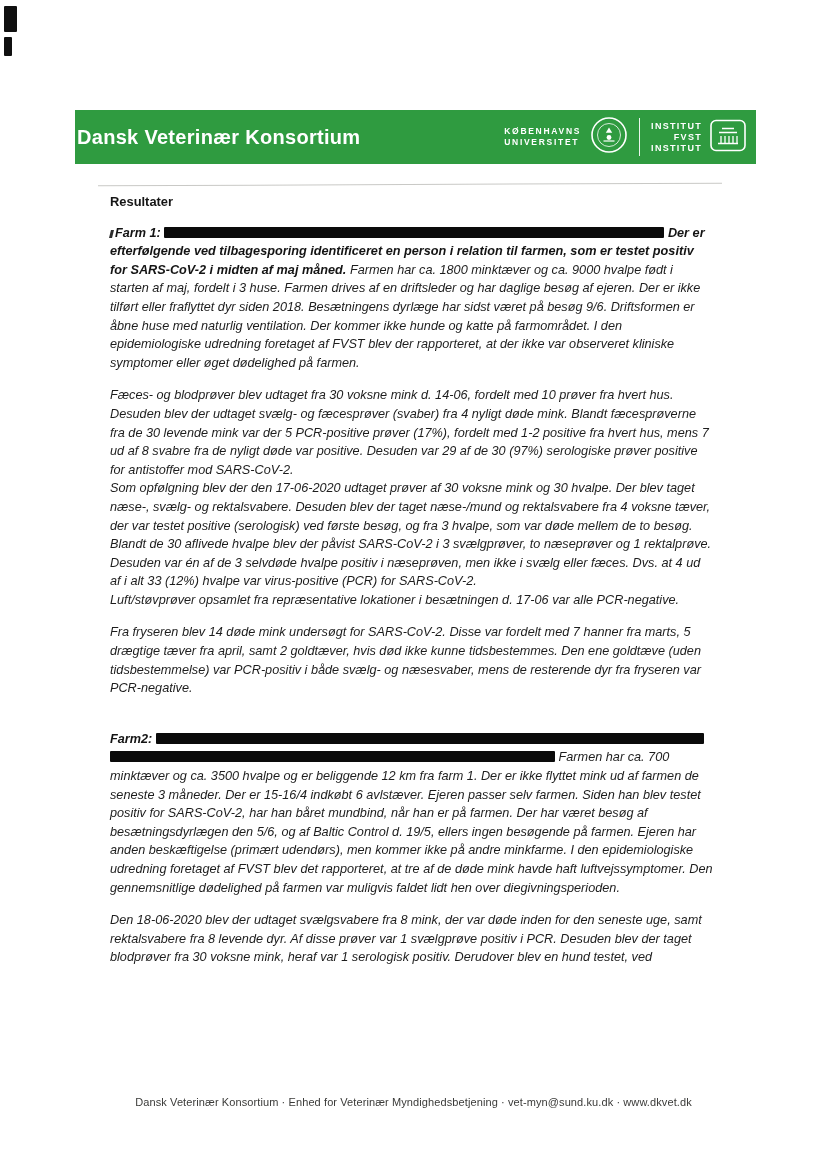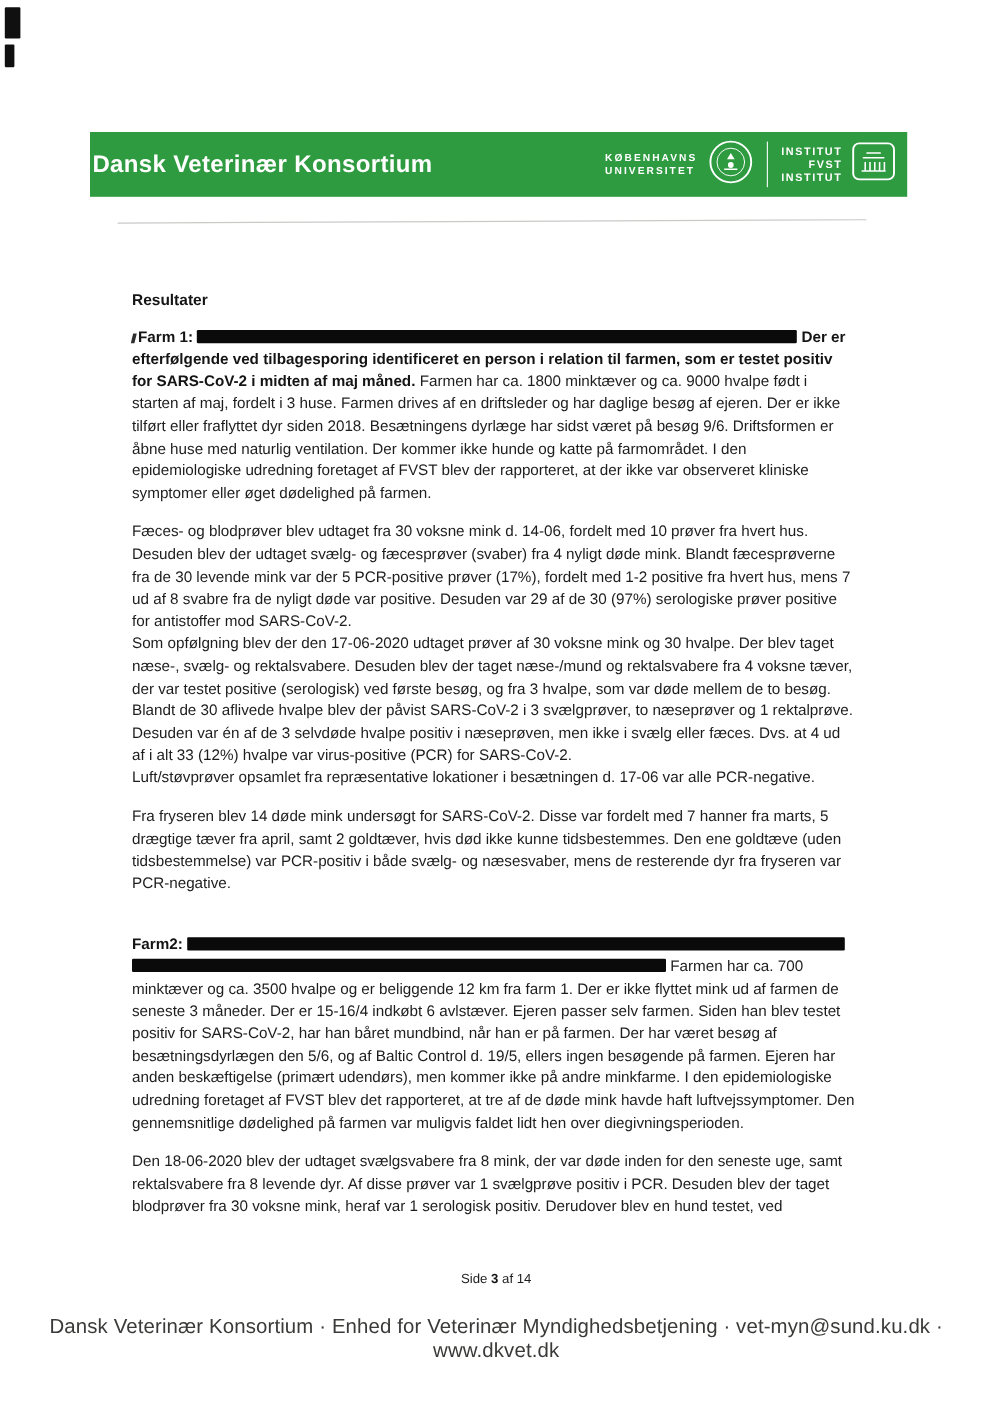--- a/index.html
+++ b/index.html
@@ -20,40 +20,40 @@
   .banner-title { color:#ffffff; font-size:20px; font-weight:bold; letter-spacing:0.3px; }
   .banner-right { display:flex; align-items:center; gap:11px; }
   .ku-block { display:flex; align-items:center; gap:9px; }
   .ku-text { color:#ffffff; font-size:8.5px; font-weight:bold; letter-spacing:1.7px; line-height:11px; }
   .divider { width:1px; height:38px; background:rgba(255,255,255,0.9); }
   .ssi-block { display:flex; align-items:center; gap:8px; }
   .ssi-text { color:#ffffff; font-size:9px; font-weight:bold; letter-spacing:1.3px; line-height:11px; text-align:right; }
 
   
   .content { position:absolute; left:110px; top:193px; width:604px; color:#1d1d1d;
-             font-size:12.7px; line-height:18.6px;margin-top:48px; }
+             font-size:12.7px; line-height:18.6px; }
   .heading { font-size:12.9px; font-weight:bold; margin-bottom:12px; color:#151515; }
-  .para { margin-bottom:14px; }
+  .para { margin-bottom:14px;font-style:italic; }
   .prewrap { white-space:pre-wrap; }
   .farm2-para { margin-top:32px; }
   strong { font-weight:bold; color:#141414; }
 
   .redact { display:inline-block; height:11px; background:#0a0a0a; vertical-align:-1px; border-radius:1px; }
   .redact-1 { width:500px; }
   .redact-2 { width:548px; }
   .redact-3 { width:445px; }
 
   .artifact-tick { display:inline-block; width:3px; height:8px; background:#2e2e2e; margin-right:2px;
                    transform:skewX(-14deg); vertical-align:-1px; }
 
   
   .page-number { position:absolute; top:1060px; left:0; width:100%; text-align:center;
                  font-size:11px; color:#1d1d1d; }
   .contact-line { position:absolute; top:1096px; left:0; width:100%; text-align:center;
-                  font-size:17px; color:#3a3a38; letter-spacing:0.1px; }
+                  font-size:11px; color:#3a3a38; letter-spacing:0.1px; }
 </style>
 </head>
 <body>
 
 <div class="page">
 
   <div class="scan-artifact corner-1"></div>
   <div class="scan-artifact corner-2"></div>
   <div class="scan-line"></div>
 
@@ -104,17 +104,16 @@
 
     <p class="para prewrap">Fra fryseren blev 14 døde mink undersøgt for SARS-CoV-2. Disse var fordelt med 7 hanner fra marts, 5 drægtige tæver fra april, samt 2 goldtæver, hvis død ikke kunne tidsbestemmes. Den ene goldtæve (uden tidsbestemmelse) var PCR-positiv i både svælg- og næsesvaber, mens de resterende dyr fra fryseren var PCR-negative.</p>
 
 
     <p class="para farm2-para"><strong>Farm2:</strong> <span class="redact redact-2"></span> <span class="redact redact-3"></span> <span>Farmen har ca. 700 minktæver og ca. 3500 hvalpe og er beliggende 12 km fra farm 1. Der er ikke flyttet mink ud af farmen de seneste 3 måneder. Der er 15-16/4 indkøbt 6 avlstæver. Ejeren passer selv farmen. Siden han blev testet positiv for SARS-CoV-2, har han båret mundbind, når han er på farmen. Der har været besøg af besætningsdyrlægen den 5/6, og af Baltic Control d. 19/5, ellers ingen besøgende på farmen. Ejeren har anden beskæftigelse (primært udendørs), men kommer ikke på andre minkfarme. I den epidemiologiske udredning foretaget af FVST blev det rapporteret, at tre af de døde mink havde haft luftvejssymptomer. Den gennemsnitlige dødelighed på farmen var muligvis faldet lidt hen over diegivningsperioden.</span></p>
 
     <p class="para prewrap">Den 18-06-2020 blev der udtaget svælgsvabere fra 8 mink, der var døde inden for den seneste uge, samt rektalsvabere fra 8 levende dyr. Af disse prøver var 1 svælgprøve positiv i PCR. Desuden blev der taget blodprøver fra 30 voksne mink, heraf var 1 serologisk positiv. Derudover blev en hund testet, ved</p>
 
   </main>
 
-  <div class="page-number"><span>Side </span><strong>3</strong><span> af 14</span></div>
 
   <footer class="contact-line">Dansk Veterinær Konsortium · Enhed for Veterinær Myndighedsbetjening · vet-myn@sund.ku.dk · www.dkvet.dk</footer>
 
 </div>
 
 </body></html>

